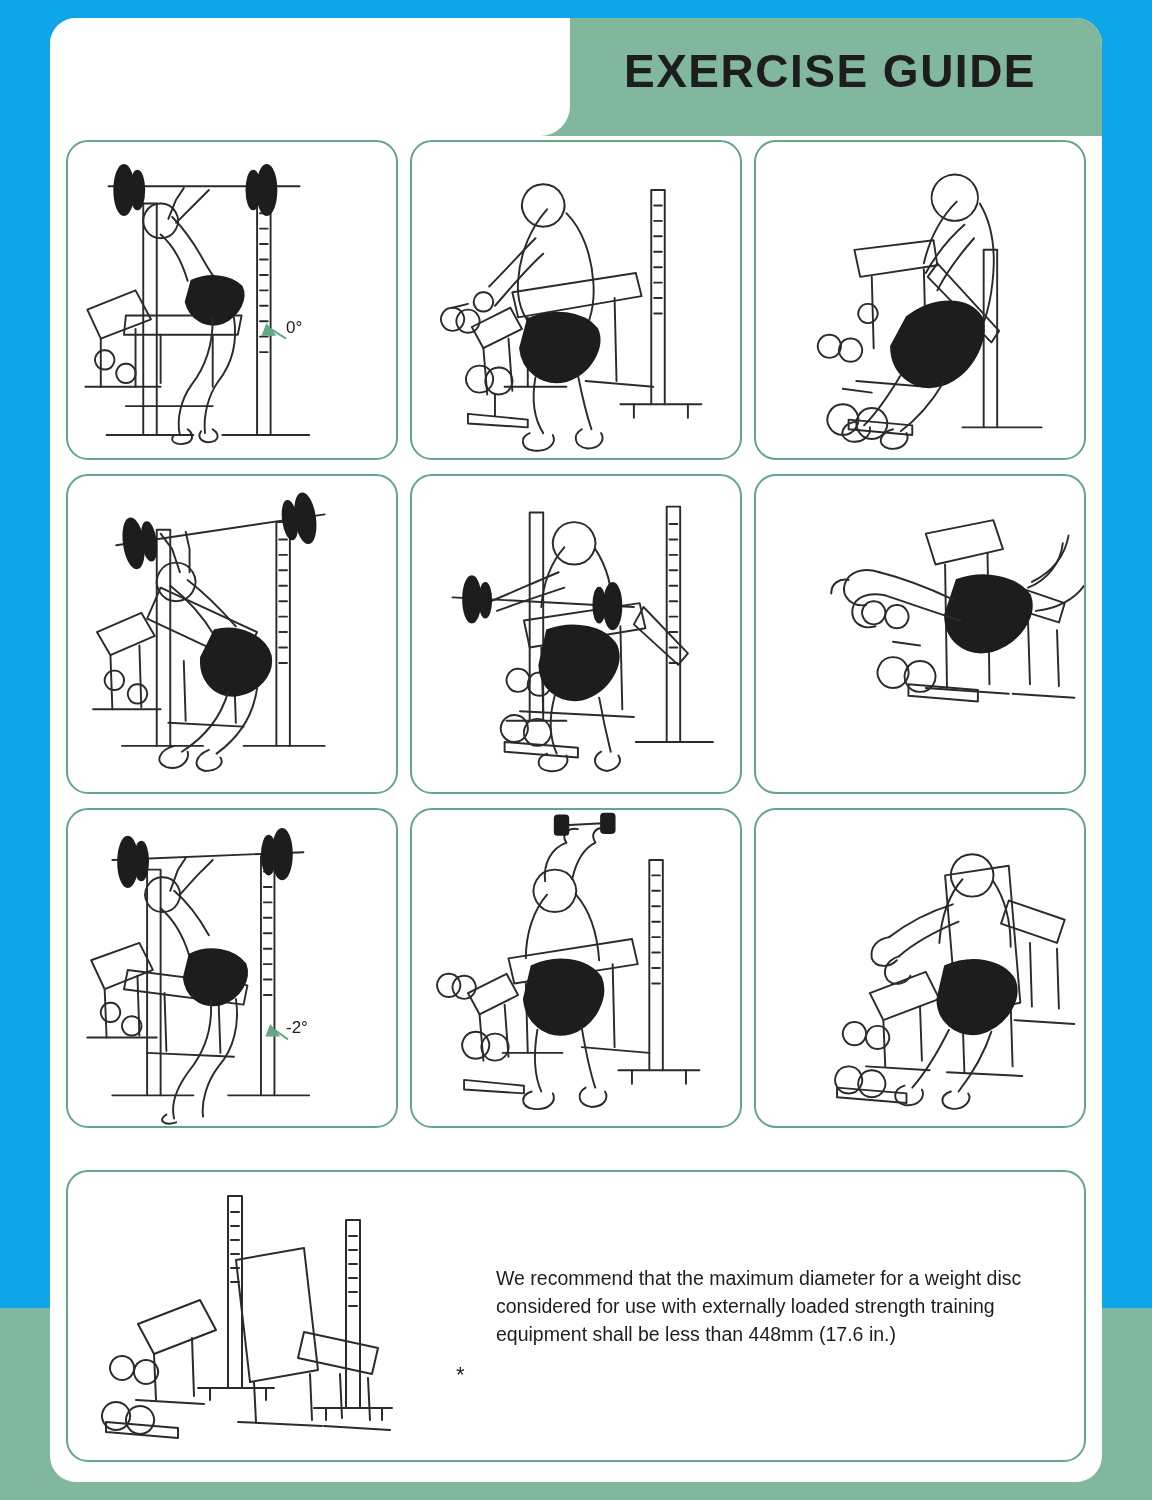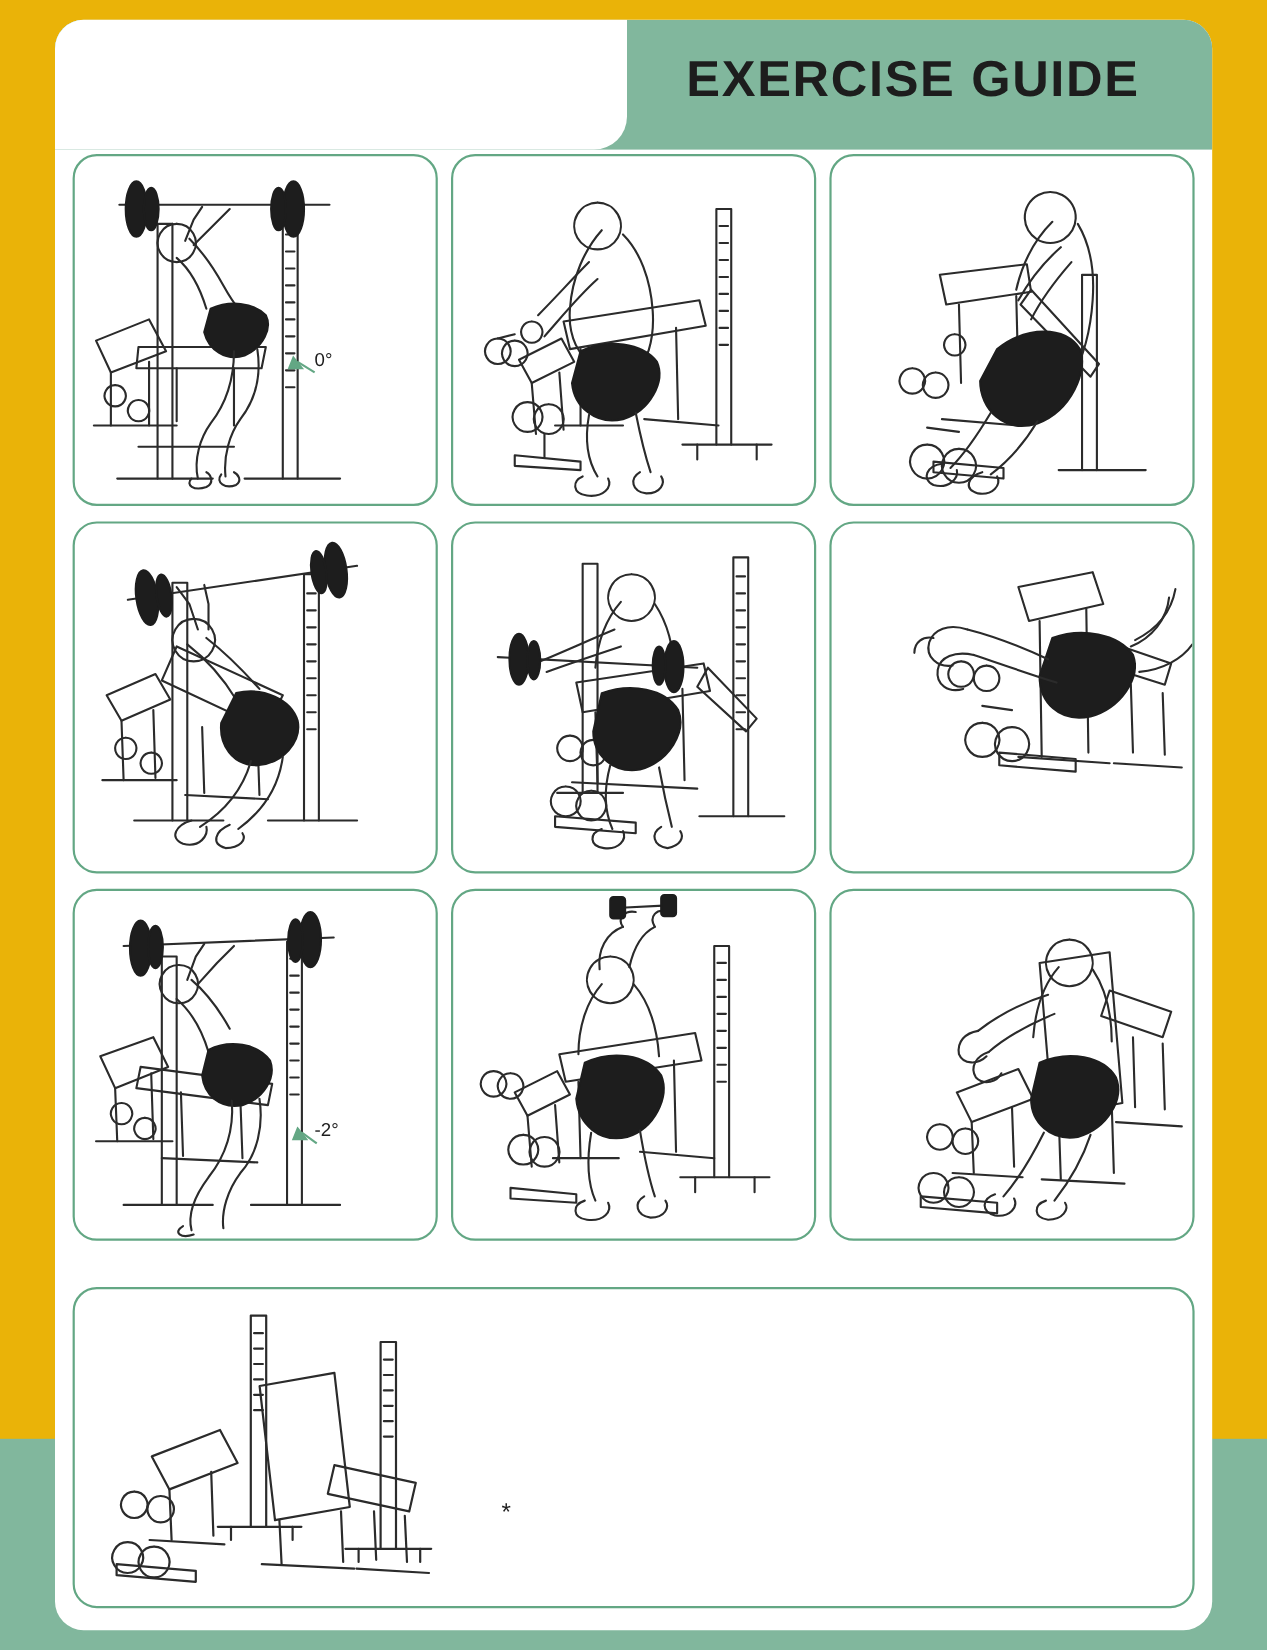--- a/index.html
+++ b/index.html
@@ -11,21 +11,21 @@
     height: 1500px;
     background: #81b79d;
     font-family: "Liberation Sans", sans-serif;
     overflow: hidden;
   }
   .page {
     position: absolute;
     left: 0; top: 0;
     width: 1152px;
     height: 1308px;
-    background: #eab308;
+    background: #0ea5e9;
   }
   .sheet {
     position: absolute;
     left: 50px;
     top: 18px;
     width: 1052px;
     height: 1464px;
     background: #ffffff;
     border-radius: 26px;
     overflow: hidden;
@@ -548,16 +548,17 @@
 
             <path d="M44 174 a12 12 0 1 0 0.1 0"></path>
             <path d="M68 178 a12 12 0 1 0 0.1 0"></path>
             <path d="M38 220 a14 14 0 1 0 0.1 0"></path>
             <path d="M62 224 a14 14 0 1 0 0.1 0"></path>
             <path d="M28 240 L100 246 L100 256 L28 250 Z"></path>
           </g>
         </svg>
       </div>
       <div class="note-asterisk">*</div>
+      <div class="note-text">We recommend that the maximum diameter for a weight disc considered for use with externally loaded strength training equipment shall be less than 448mm (17.6 in.)</div>
     </div>
 
   </div>
 </div>
 
 </body></html>

